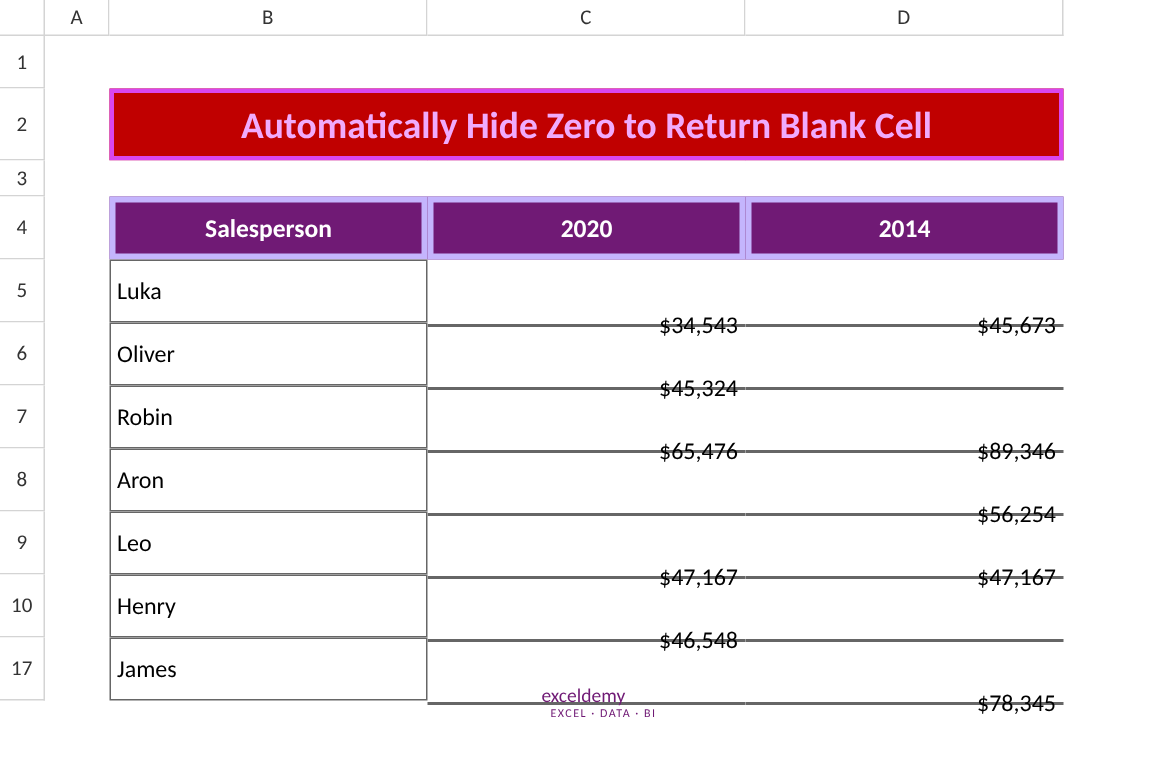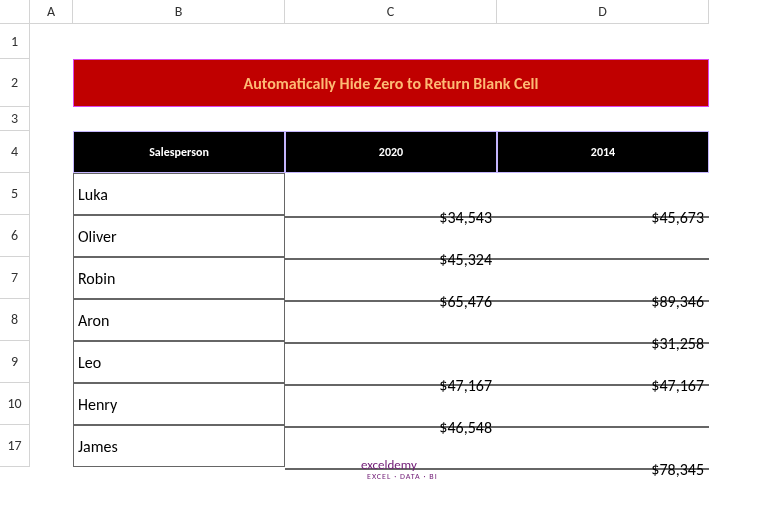--- a/index.html
+++ b/index.html
@@ -45,37 +45,37 @@
       border-right: 1px solid #d4d4d4;
       border-bottom: 1px solid #d4d4d4;
     }
     .cell {
       background: #ffffff;
       border: none;
     }
     .title-cell {
       grid-column: 3 / 6;
       background: #c00000;
-      color: #fdba74;
+      color: #f0abfc;
       font-weight: bold;
-      font-size: 16px;
+      font-size: 25px;
       display: flex;
       align-items: center;
       justify-content: center;
-      border: 1px solid #d946ef;
+      border: 3px solid #d946ef;
     }
     .table-header {
-      background: #000000;
+      background: #701a75;
       color: #ffffff;
       font-weight: bold;
-      font-size: 12px;
+      font-size: 17px;
       display: flex;
       align-items: center;
       justify-content: center;
-      border: 1px solid #c4b5fd;
+      border: 4px solid #c4b5fd;
     }
     .data-cell {
       background: #ffffff;
       border: 1px solid #666;
       padding: 0 4px;
       font-size: 16px;
       display: flex;
       align-items: center;
     }
     .data-left {
@@ -148,21 +148,21 @@
   <div class="row-header">7</div>
   <div class="cell"></div>
   <div class="data-cell data-left">Robin</div>
   <div class="data-cell data-right">$65,476</div>
   <div class="data-cell data-right">$89,346</div>
 
   <div class="row-header">8</div>
   <div class="cell"></div>
   <div class="data-cell data-left">Aron</div>
   <div class="data-cell data-right"></div>
-  <div class="data-cell data-right">$31,258</div>
+  <div class="data-cell data-right">$56,254</div>
 
   <div class="row-header">9</div>
   <div class="cell"></div>
   <div class="data-cell data-left">Leo</div>
   <div class="data-cell data-right">$47,167</div>
   <div class="data-cell data-right">$47,167</div>
 
   <div class="row-header">10</div>
   <div class="cell"></div>
   <div class="data-cell data-left">Henry</div>

